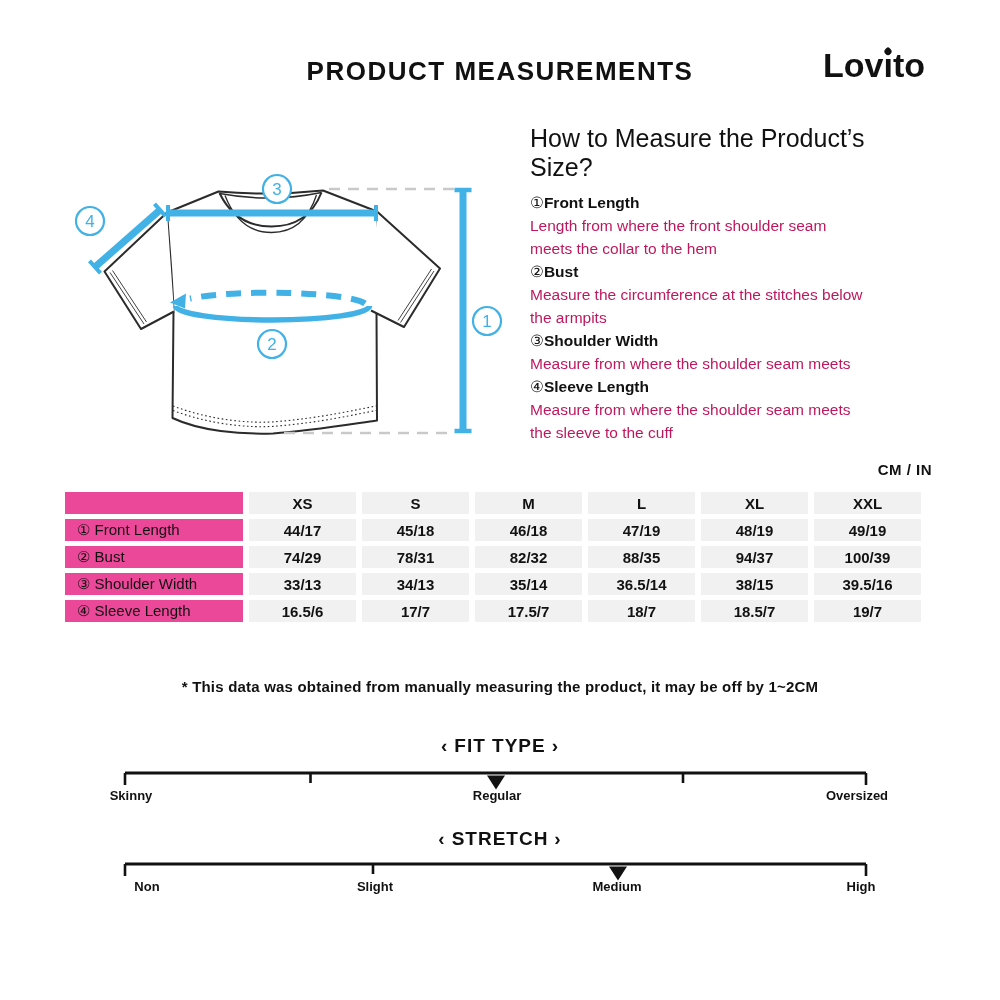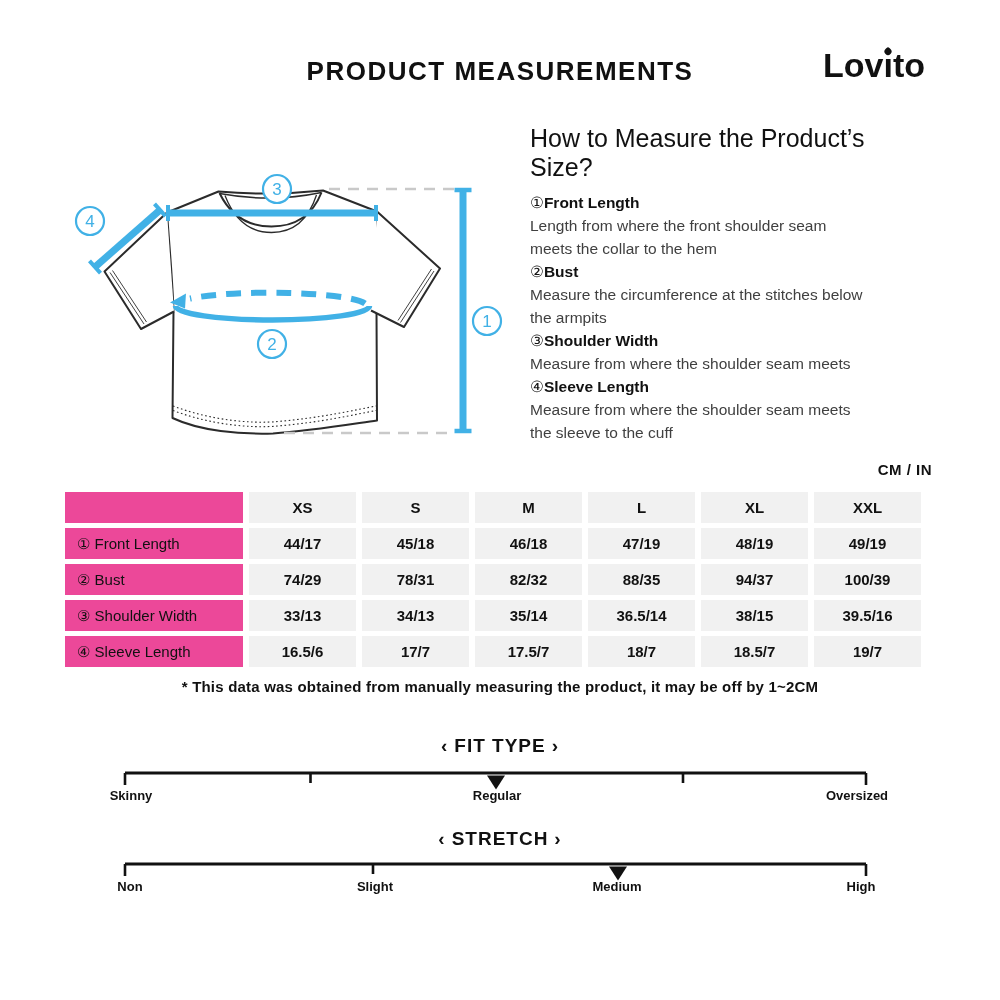--- a/index.html
+++ b/index.html
@@ -11,29 +11,29 @@
   .page-title{top:56px;left:50%;transform:translateX(-50%);font-size:26px;font-weight:bold;letter-spacing:1.5px;white-space:nowrap;}
   .brand{top:46px;right:75px;font-size:34px;font-weight:bold;letter-spacing:0px;white-space:nowrap;}
   .brand .logo-i{position:relative;display:inline-block;}
   .brand .logo-i .idot{position:absolute;left:50%;top:2px;width:7px;height:7px;background:#111;border-radius:2px 50% 50% 50%;transform:translateX(-50%) rotate(45deg);}
 
   
   .howto{left:530px;top:124px;width:400px;}
   .howto-title{font-size:25px;font-weight:normal;margin:0 0 9px 0;}
   .howto-name{font-size:15.5px;font-weight:bold;line-height:23px;}
   .howto-name .num{font-weight:normal;}
-  .howto-desc{font-size:15.5px;font-weight:normal;color:#404040;line-height:23px;}
+  .howto-desc{font-size:15.5px;font-weight:normal;color:#be185d;line-height:23px;}
 
   
   .units{top:461px;right:68px;font-size:15px;font-weight:bold;letter-spacing:0.5px;}
 
   
   .size-table-wrap{left:59px;top:487px;}
   table.size-table{border-collapse:separate;border-spacing:6px 5px;}
-  table.size-table th,table.size-table td{height:31px;padding:0;font-size:15px;vertical-align:middle;}
+  table.size-table th,table.size-table td{height:22px;padding:0;font-size:15px;vertical-align:middle;}
   .hcell{background:#c9c9c9;font-weight:bold;text-align:center;}
   .lcell{background:#ec4899;font-weight:normal;text-align:left;padding-left:12px !important;width:166px;min-width:166px;}
   .vcell{background:#f1f1f1;font-weight:bold;text-align:center;width:107px;min-width:107px;}
 
   
   .footnote{top:678px;left:50%;transform:translateX(-50%);font-size:15px;font-weight:bold;white-space:nowrap;letter-spacing:0.2px;}
 
   
   .scale-title{left:50%;transform:translateX(-50%);font-size:19px;font-weight:bold;letter-spacing:1px;white-space:nowrap;}
   .scale-title .br{font-weight:bold;margin:0 6px;}
@@ -201,16 +201,16 @@
 <div class="abs scale-label fit-label" style="left:131px;">Skinny</div>
 <div class="abs scale-label fit-label" style="left:497px;">Regular</div>
 <div class="abs scale-label fit-label" style="left:857px;">Oversized</div>
 
 <div class="abs scale-title stretch-title"><span class="br">‹</span><span>STRETCH</span><span class="br">›</span></div>
 <svg class="abs scale-svg stretch-svg" width="1000" height="30" viewBox="0 0 1000 30" xmlns="http://www.w3.org/2000/svg">
   <path d="M125,9 H866" stroke="#111" stroke-width="3" fill="none"></path>
   <path d="M125,9 V21 M373,9 V19 M866,9 V21" stroke="#111" stroke-width="2.6" fill="none"></path>
   <polygon points="609,11.5 627,11.5 618,25.5" fill="#111"></polygon>
 </svg>
-<div class="abs scale-label stretch-label" style="left:130px;">Non</div>
+<div class="abs scale-label stretch-label" style="left:147px;">Non</div>
 <div class="abs scale-label stretch-label" style="left:375px;">Slight</div>
 <div class="abs scale-label stretch-label" style="left:617px;">Medium</div>
 <div class="abs scale-label stretch-label" style="left:861px;">High</div>
 
 </body></html>

